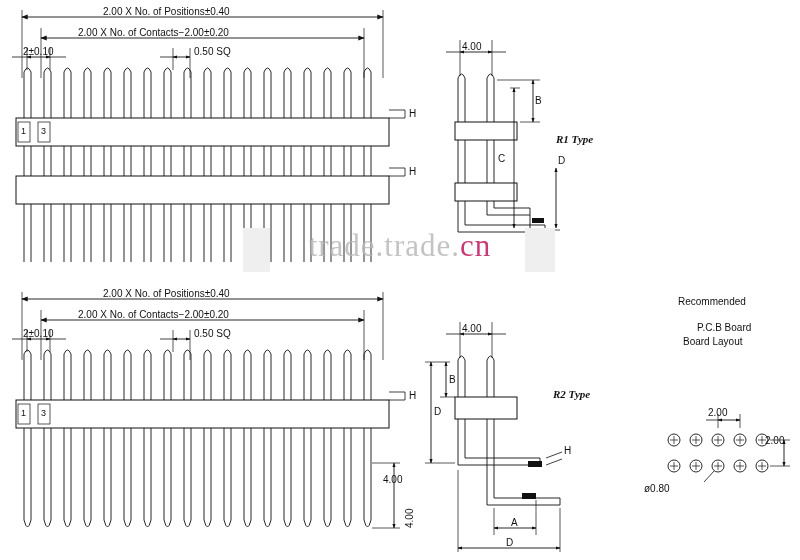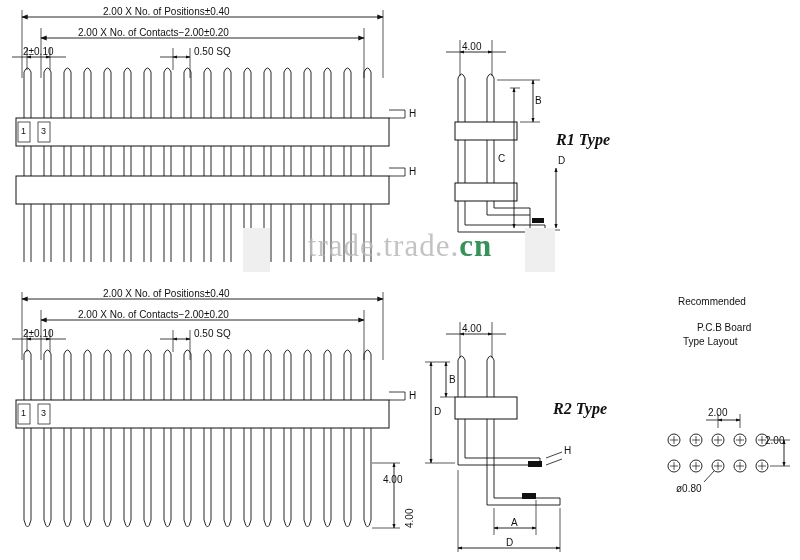--- a/index.html
+++ b/index.html
@@ -17,40 +17,40 @@
     position:absolute;
     font-size:10px;
     line-height:11px;
     white-space:nowrap;
     color:#111;
   }
   .lbl.sm{font-size:9px;}
   .lbl.type{
     font-style:italic;
     font-weight:bold;
-    font-size:16px;
+    font-size:11px;
     font-family:"Liberation Serif", serif;
   }
   .lbl.rot{
     transform:rotate(-90deg);
     transform-origin:left top;
   }
   .wm{
     position:absolute;
     left:0;top:228px;
     width:800px;
     text-align:center;
     font-size:31px;
     font-family:"Liberation Serif", serif;
     color:#b9b9b9;
     letter-spacing:1px;
     opacity:.85;
     pointer-events:none;
   }
-  .wm .cn{color:#15803d;font-weight:bold;}
+  .wm .cn{color:#be185d;}
   .wmbox{
     position:absolute;
     left:243px;top:228px;width:27px;height:44px;
     background:#efefef;
   }
   .wmbox2{
     position:absolute;
     left:525px;top:228px;width:30px;height:44px;
     background:#efefef;
   }
@@ -463,22 +463,22 @@
   <div class="lbl" style="left:409px;top:390px;">H</div>
   <div class="lbl" style="left:383px;top:474px;">4.00</div>
   <div class="lbl rot" style="left:404px;top:528px;">4.00</div>
 
   <div class="lbl" style="left:462px;top:323px;">4.00</div>
   <div class="lbl" style="left:449px;top:374px;">B</div>
   <div class="lbl" style="left:434px;top:406px;">D</div>
   <div class="lbl" style="left:564px;top:445px;">H</div>
   <div class="lbl" style="left:511px;top:517px;">A</div>
   <div class="lbl" style="left:506px;top:537px;">D</div>
-  <div class="lbl type" style="left:553px;top:403px;">R2 Type</div>
+  <div class="lbl type" style="left:553px;top:389px;">R2 Type</div>
 
   <div class="lbl" style="left:678px;top:296px;">Recommended</div>
   <div class="lbl" style="left:681px;top:322px;padding-left:16px;">P.C.B Board</div>
-  <div class="lbl" style="left:683px;top:336px;">Type Layout</div>
+  <div class="lbl" style="left:683px;top:336px;">Board Layout</div>
   <div class="lbl" style="left:708px;top:407px;">2.00</div>
   <div class="lbl" style="left:765px;top:435px;">2.00</div>
-  <div class="lbl" style="left:676px;top:483px;">ø0.80</div>
+  <div class="lbl" style="left:644px;top:483px;">ø0.80</div>
 
 </div>
 
 </body></html>

